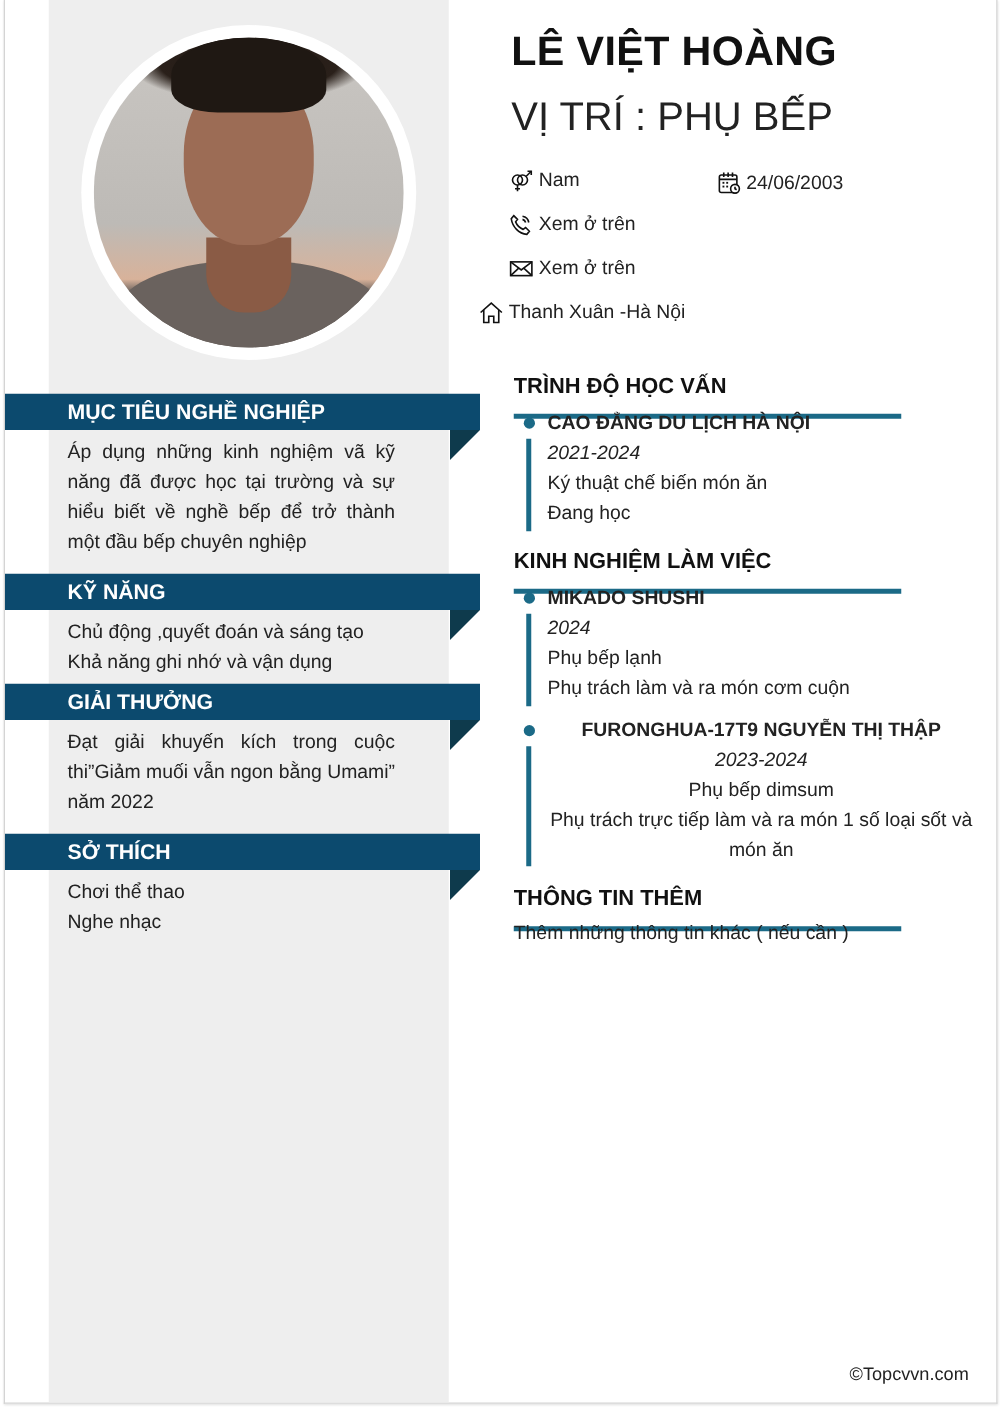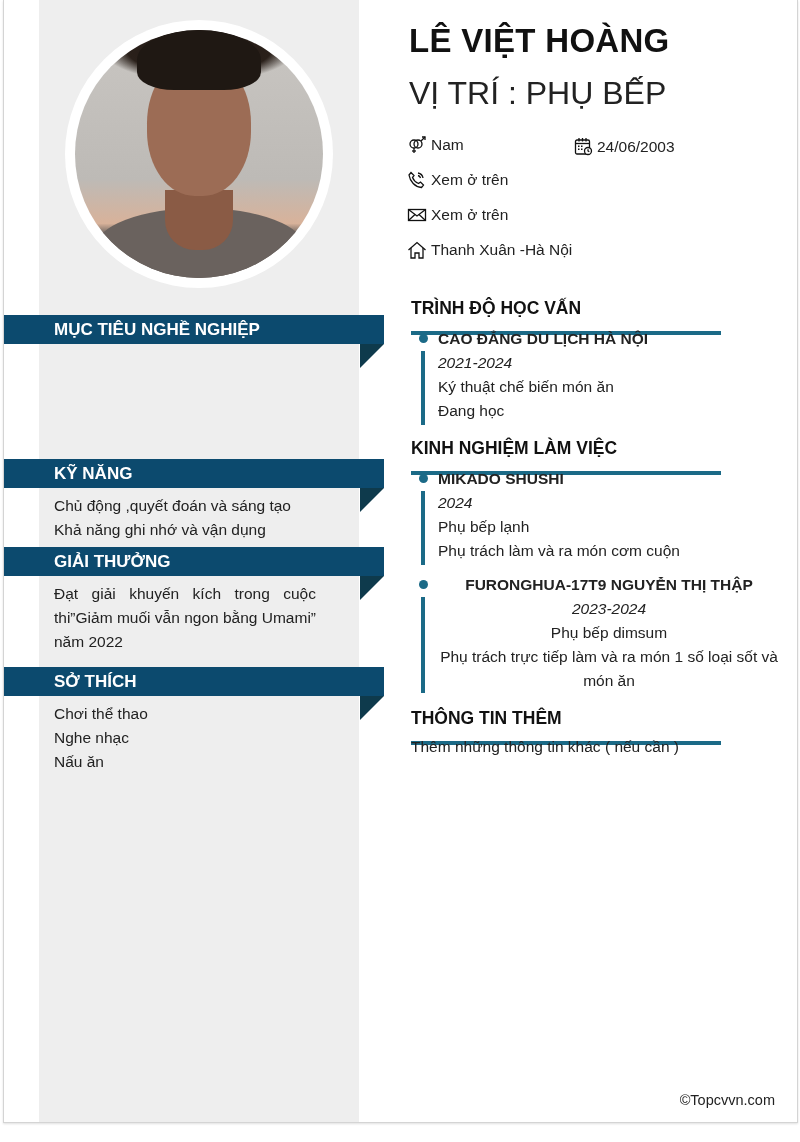--- a/index.html
+++ b/index.html
@@ -98,20 +98,21 @@
       <div class="shirt"></div>
       <div class="neck"></div>
       <div class="face"></div>
       <div class="hair"></div>
     </div>
   </div>
 
   <div class="lsec" style="top:315px;">
     <div class="bar">MỤC TIÊU NGHỀ NGHIỆP</div>
     <div class="fold"></div>
+    <div class="body justify" style="white-space:normal;">Áp dụng những kinh nghiệm vã kỹ năng đã được học tại trường và sự hiểu biết về nghề bếp để trở thành một đầu bếp chuyên nghiệp</div>
   </div>
 
   <div class="lsec" style="top:459px;">
     <div class="bar">KỸ NĂNG</div>
     <div class="fold"></div>
     <div class="body">
       <div>Chủ động ,quyết đoán và sáng tạo</div>
       <div>Khả năng ghi nhớ và vận dụng</div>
     </div>
   </div>
@@ -121,21 +122,20 @@
     <div class="fold"></div>
     <div class="body justify" style="white-space:normal;">Đạt giải khuyến kích trong cuộc thi”Giảm muối vẫn ngon bằng Umami” năm 2022</div>
   </div>
 
   <div class="lsec" style="top:667px;">
     <div class="bar">SỞ THÍCH</div>
     <div class="fold"></div>
     <div class="body">
       <div>Chơi thể thao</div>
       <div>Nghe nhạc</div>
-      <div>Nấu ăn</div>
     </div>
   </div>
 
   <div class="name">LÊ VIỆT HOÀNG</div>
   <div class="role">VỊ TRÍ : PHỤ BẾP</div>
 
   <div class="info" style="left:403px; top:134px;">
     <svg viewBox="0 0 20 20" fill="none" stroke="#111" stroke-width="1.3">
       <circle cx="7" cy="9" r="4"></circle>
         <circle cx="11" cy="9" r="4"></circle>
@@ -174,21 +174,21 @@
   </div>
   <div class="info" style="left:403px; top:204px;">
     <svg viewBox="0 0 20 20" fill="none" stroke="#111" stroke-width="1.3">
       <rect x="1.5" y="4.5" width="17" height="11"></rect>
       <polyline points="1.5,4.5 10,11 18.5,4.5"></polyline>
       <line x1="1.5" y1="15.5" x2="8" y2="9.5"></line>
         <line x1="18.5" y1="15.5" x2="12" y2="9.5"></line>
     </svg>
     <span>Xem ở trên</span>
   </div>
-  <div class="info" style="left:403px; top:239px;">
+  <div class="info" style="left:379px; top:239px;">
     <svg viewBox="0 0 20 20" fill="none" stroke="#111" stroke-width="1.3">
       <polyline points="1.5,10 10,2.5 18.5,10"></polyline>
       <path d="M4 8 V18 H8 V13 H12 V18 H16 V8"></path>
     </svg>
     <span>Thanh Xuân -Hà Nội</span>
   </div>
 
   <div class="rsec-title" style="top:297px;">TRÌNH ĐỘ HỌC VẤN</div>
   <div class="item" style="top:327px;">
     <div class="dot"></div>

